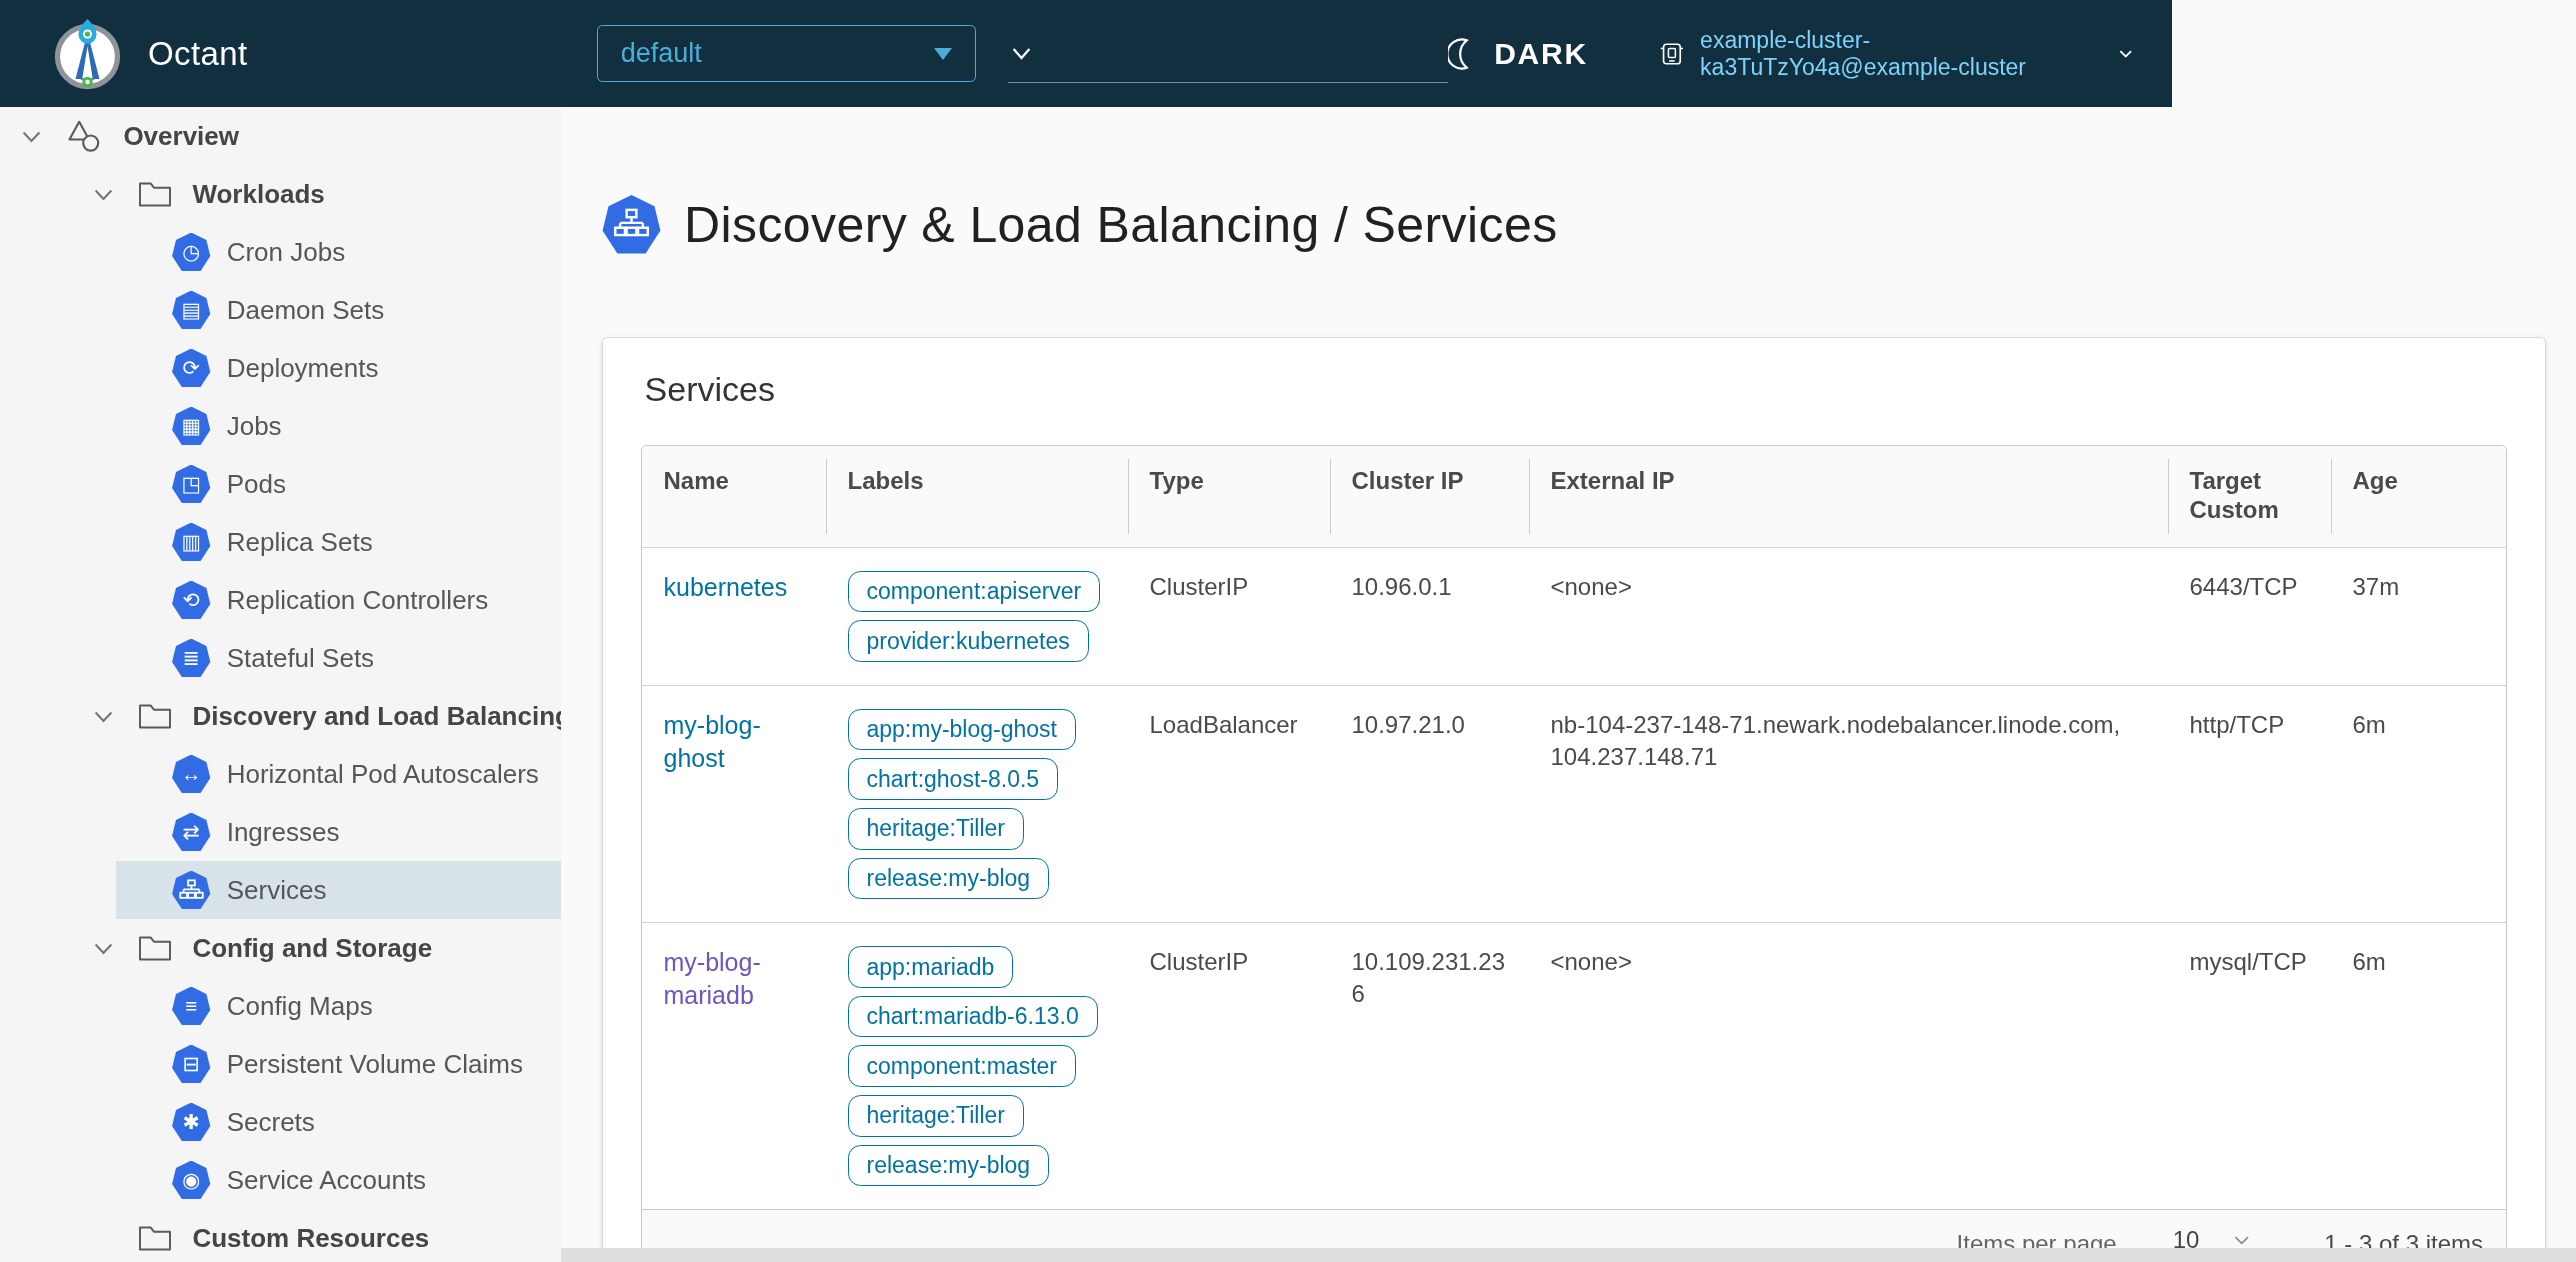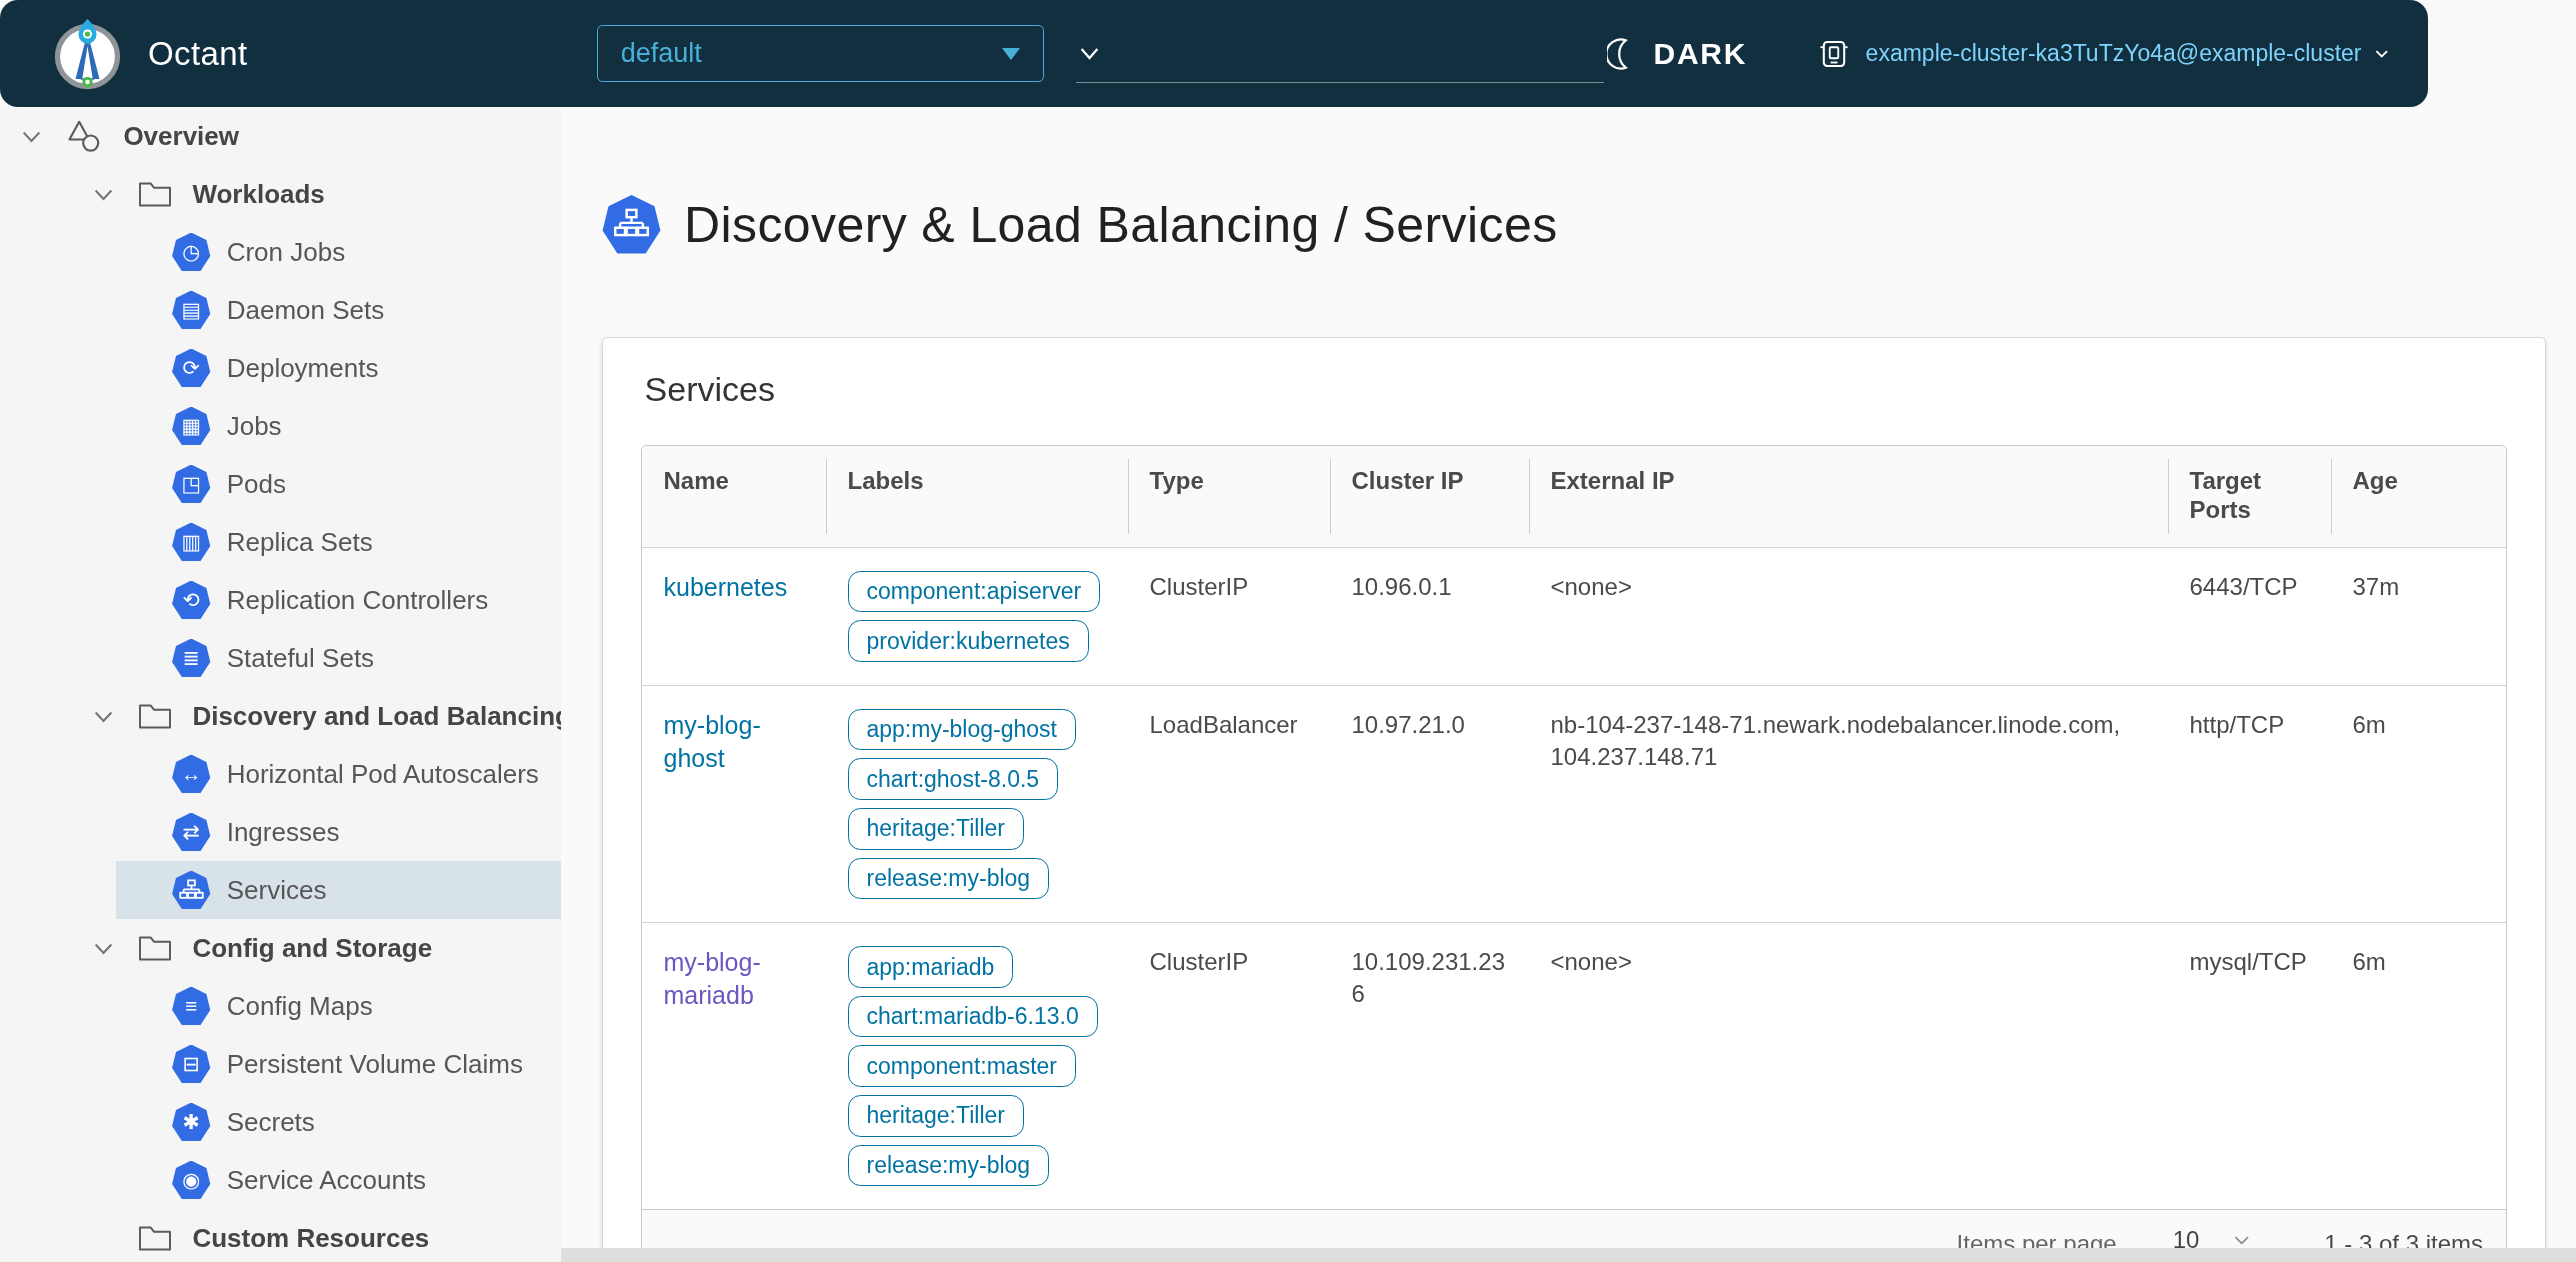--- a/index.html
+++ b/index.html
@@ -6,22 +6,22 @@
   html,body { margin:0; padding:0; }
   body {
     width:2576px; height:1263px; overflow:hidden;
     font-family:"Liberation Sans", sans-serif;
     background:#fafafa;
     position:relative;
   }
 
   
   .header {
-    position:absolute; top:0; left:0; width:2428px; height:107px;
-    background:#112f3f; display:flex; align-items:center;border-radius:18px;
+    position:absolute; top:0; left:0; width:2172px; height:107px;
+    background:#112f3f; display:flex; align-items:center;
   }
   .logo { margin-left:50px; width:75px; height:75px; flex:0 0 auto; }
   .app-title { color:#ffffff; font-size:33px; font-weight:400; margin-left:23px; letter-spacing:0.4px; }
   .ns-select {
     margin-left:349px; width:447px; height:57px;
     border:1.8px solid #49afd9; border-radius:5.4px;
     display:flex; align-items:center; padding:0 23px;
     color:#49afd9; font-size:27px; cursor:pointer;
   }
   .ns-caret { margin-left:auto; width:0; height:0; border-left:9.8px solid transparent; border-right:9.8px solid transparent; border-top:12.5px solid #49afd9; }
@@ -317,21 +317,21 @@
             <col class="c-tp">
             <col class="c-age">
         </colgroup>
         <thead>
             <tr id="table-head-row">
               <th>Name</th>
               <th>Labels</th>
               <th>Type</th>
               <th>Cluster IP</th>
               <th>External IP</th>
-              <th>Target Ports</th>
+              <th>Target Custom</th>
               <th>Age</th>
             </tr>
           </thead>
         <tbody id="table-body">
             <tr>
               <td><a href="#" class="">kubernetes</a></td>
               <td>
                 <div class="pill-stack">
                   <span class="pill">component:apiserver</span>
                   <span class="pill">provider:kubernetes</span>

